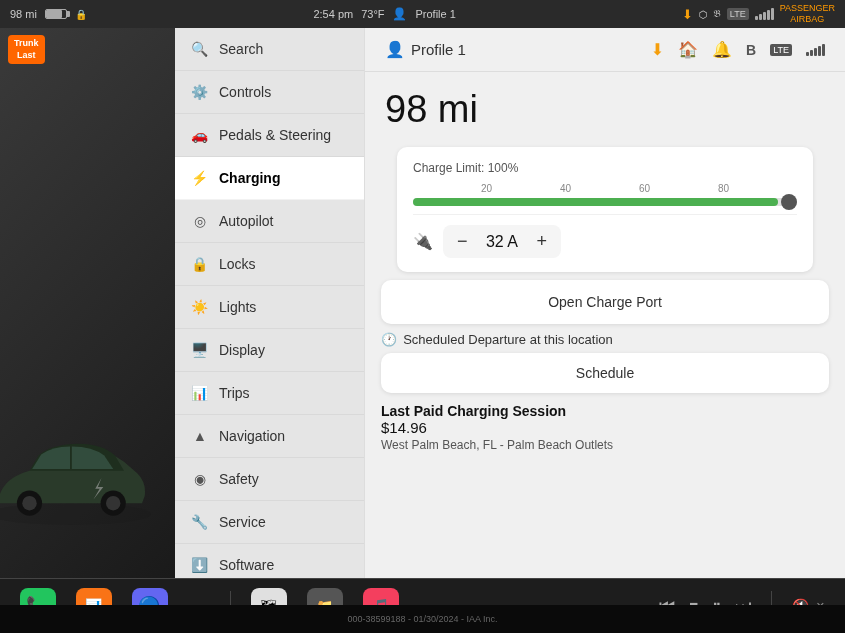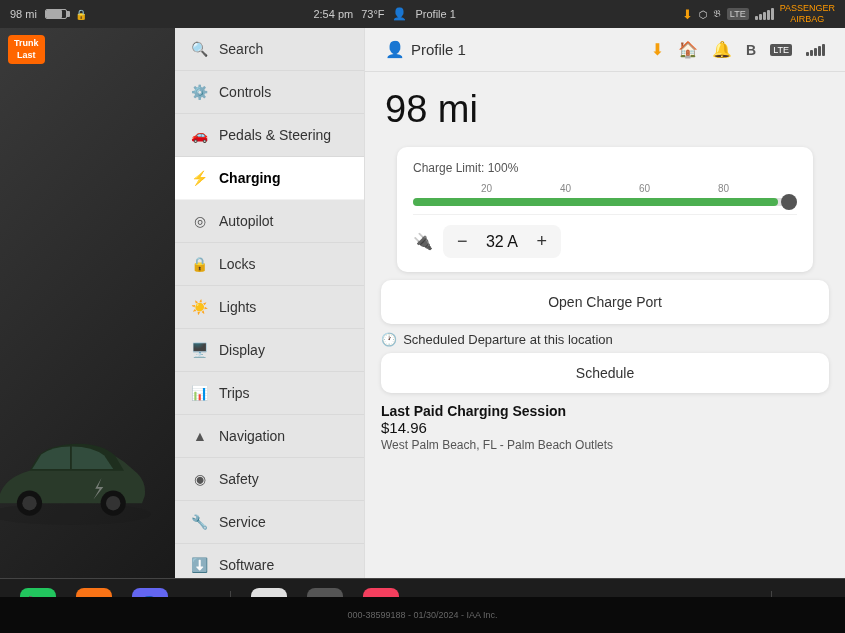--- a/index.html
+++ b/index.html
@@ -422,21 +422,21 @@
       color: #aaa;
       font-size: 18px;
     }
 
     
     .page-label {
       position: absolute;
       bottom: 0;
       left: 0;
       right: 0;
-      height: 36px;
+      height: 28px;
       background: #0a0a0a;
       display: flex;
       align-items: center;
       justify-content: center;
       font-size: 9px;
       color: #666;
       z-index: 20;
     }
 
     

